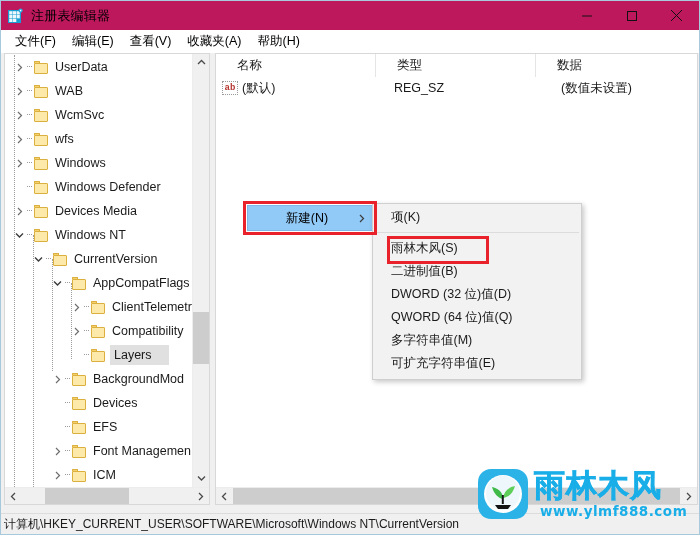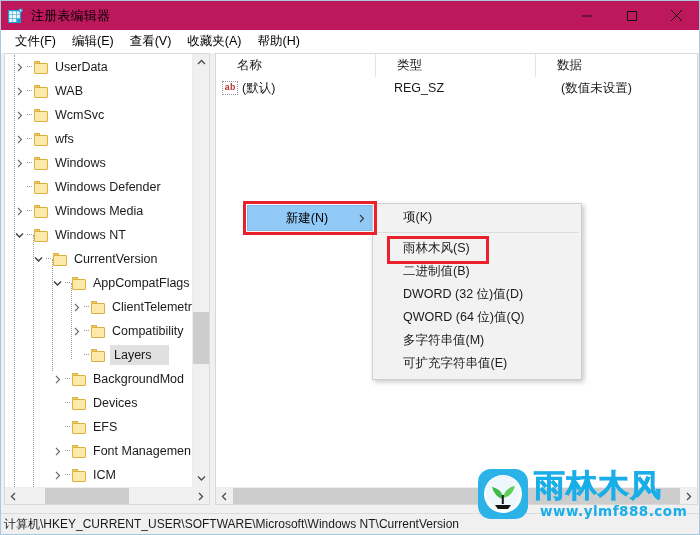--- a/index.html
+++ b/index.html
@@ -303,21 +303,21 @@
     border: 1px solid #cfcfcf;
     box-shadow: 2px 2px 5px rgba(0,0,0,0.22);
     padding: 2px 0 4px 0;
     box-sizing: border-box;
     z-index: 40;
   }
   .submenu-item {
     height: 23px;
     display: flex;
     align-items: center;
-    padding-left: 30px;
+    padding-left: 18px;
     font-size: 12.5px;
     color: #1a1a1a;
     white-space: nowrap;
   }
   .submenu-sep {
     height: 1px;
     background: #dcdcdc;
     margin: 3px 2px 4px 2px;
   }
 
@@ -551,21 +551,21 @@
                 <polyline points="2,1 5.5,4.5 2,8" fill="none" stroke="#6d6d6d" stroke-width="1.2"></polyline>
               </svg>
             </span>
             <span class="tree-dots">
               <i></i>
             </span>
             <span class="folder">
               <span class="f-tab"></span>
               <span class="f-body"></span>
             </span>
-            <span class="tree-label">Windows Media</span>
+            <span class="tree-label">Devices Media</span>
           </div>
           <div class="tree-row">
             <span class="tree-indent" style="width: 6px;"></span>
             <span class="tree-arrow">
               <svg width="9" height="7" viewBox="0 0 9 7">
                 <polyline points="1,1.5 4.5,5 8,1.5" fill="none" stroke="#3c3c3c" stroke-width="1.4"></polyline>
               </svg>
             </span>
             <span class="tree-dots">
               <i></i>

